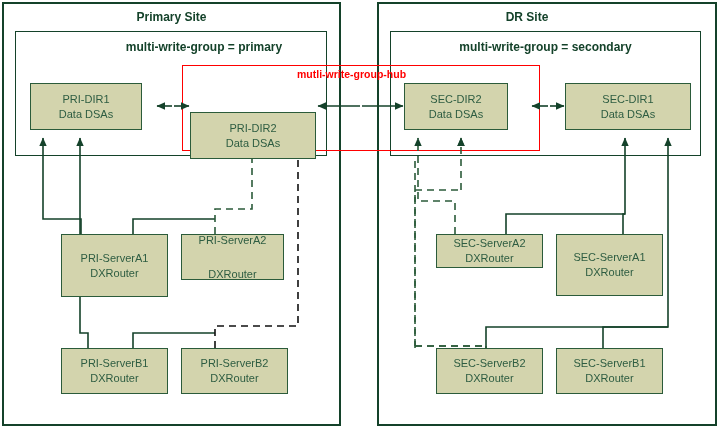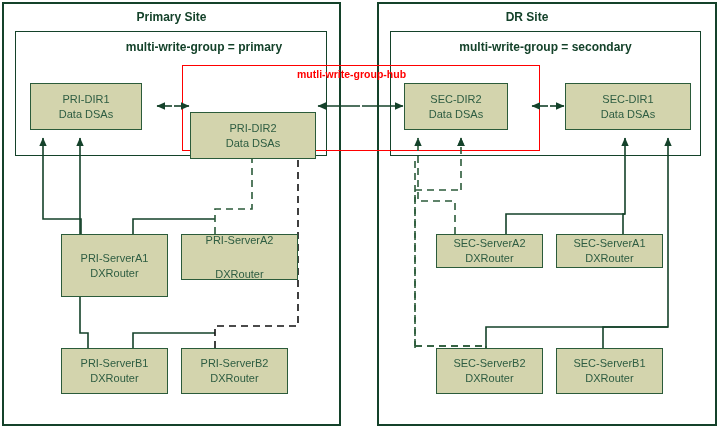--- a/index.html
+++ b/index.html
@@ -196,31 +196,31 @@
   <div class="node" style="left:565px; top:83px; width:126px; height:47px;justify-content:center;">
     <span class="l1">SEC-DIR1</span>
     <span class="l2">Data DSAs</span>
   </div>
 
   <div class="node" style="left:61px; top:234px; width:107px; height:63px;">
     <span class="l1">PRI-ServerA1</span>
     <span class="l2">DXRouter</span>
   </div>
 
-  <div class="node" style="left:181px; top:234px; width:117px; height:46px;gap:19px;">
+  <div class="node" style="left:181px; top:234px; width:103px; height:46px;gap:19px;">
     <span class="l1">PRI-ServerA2</span>
     <span class="l2">DXRouter</span>
   </div>
 
   <div class="node" style="left:436px; top:234px; width:107px; height:34px;">
     <span class="l1">SEC-ServerA2</span>
     <span class="l2">DXRouter</span>
   </div>
 
-  <div class="node" style="left:556px; top:234px; width:107px; height:34px;text-align:right;">
+  <div class="node" style="left:556px; top:234px; width:107px; height:62px;text-align:right;">
     <span class="l1">SEC-ServerA1</span>
     <span class="l2">DXRouter</span>
   </div>
 
   <div class="node" style="left:61px; top:348px; width:107px; height:46px;">
     <span class="l1">PRI-ServerB1</span>
     <span class="l2">DXRouter</span>
   </div>
 
   <div class="node" style="left:181px; top:348px; width:107px; height:46px;">

